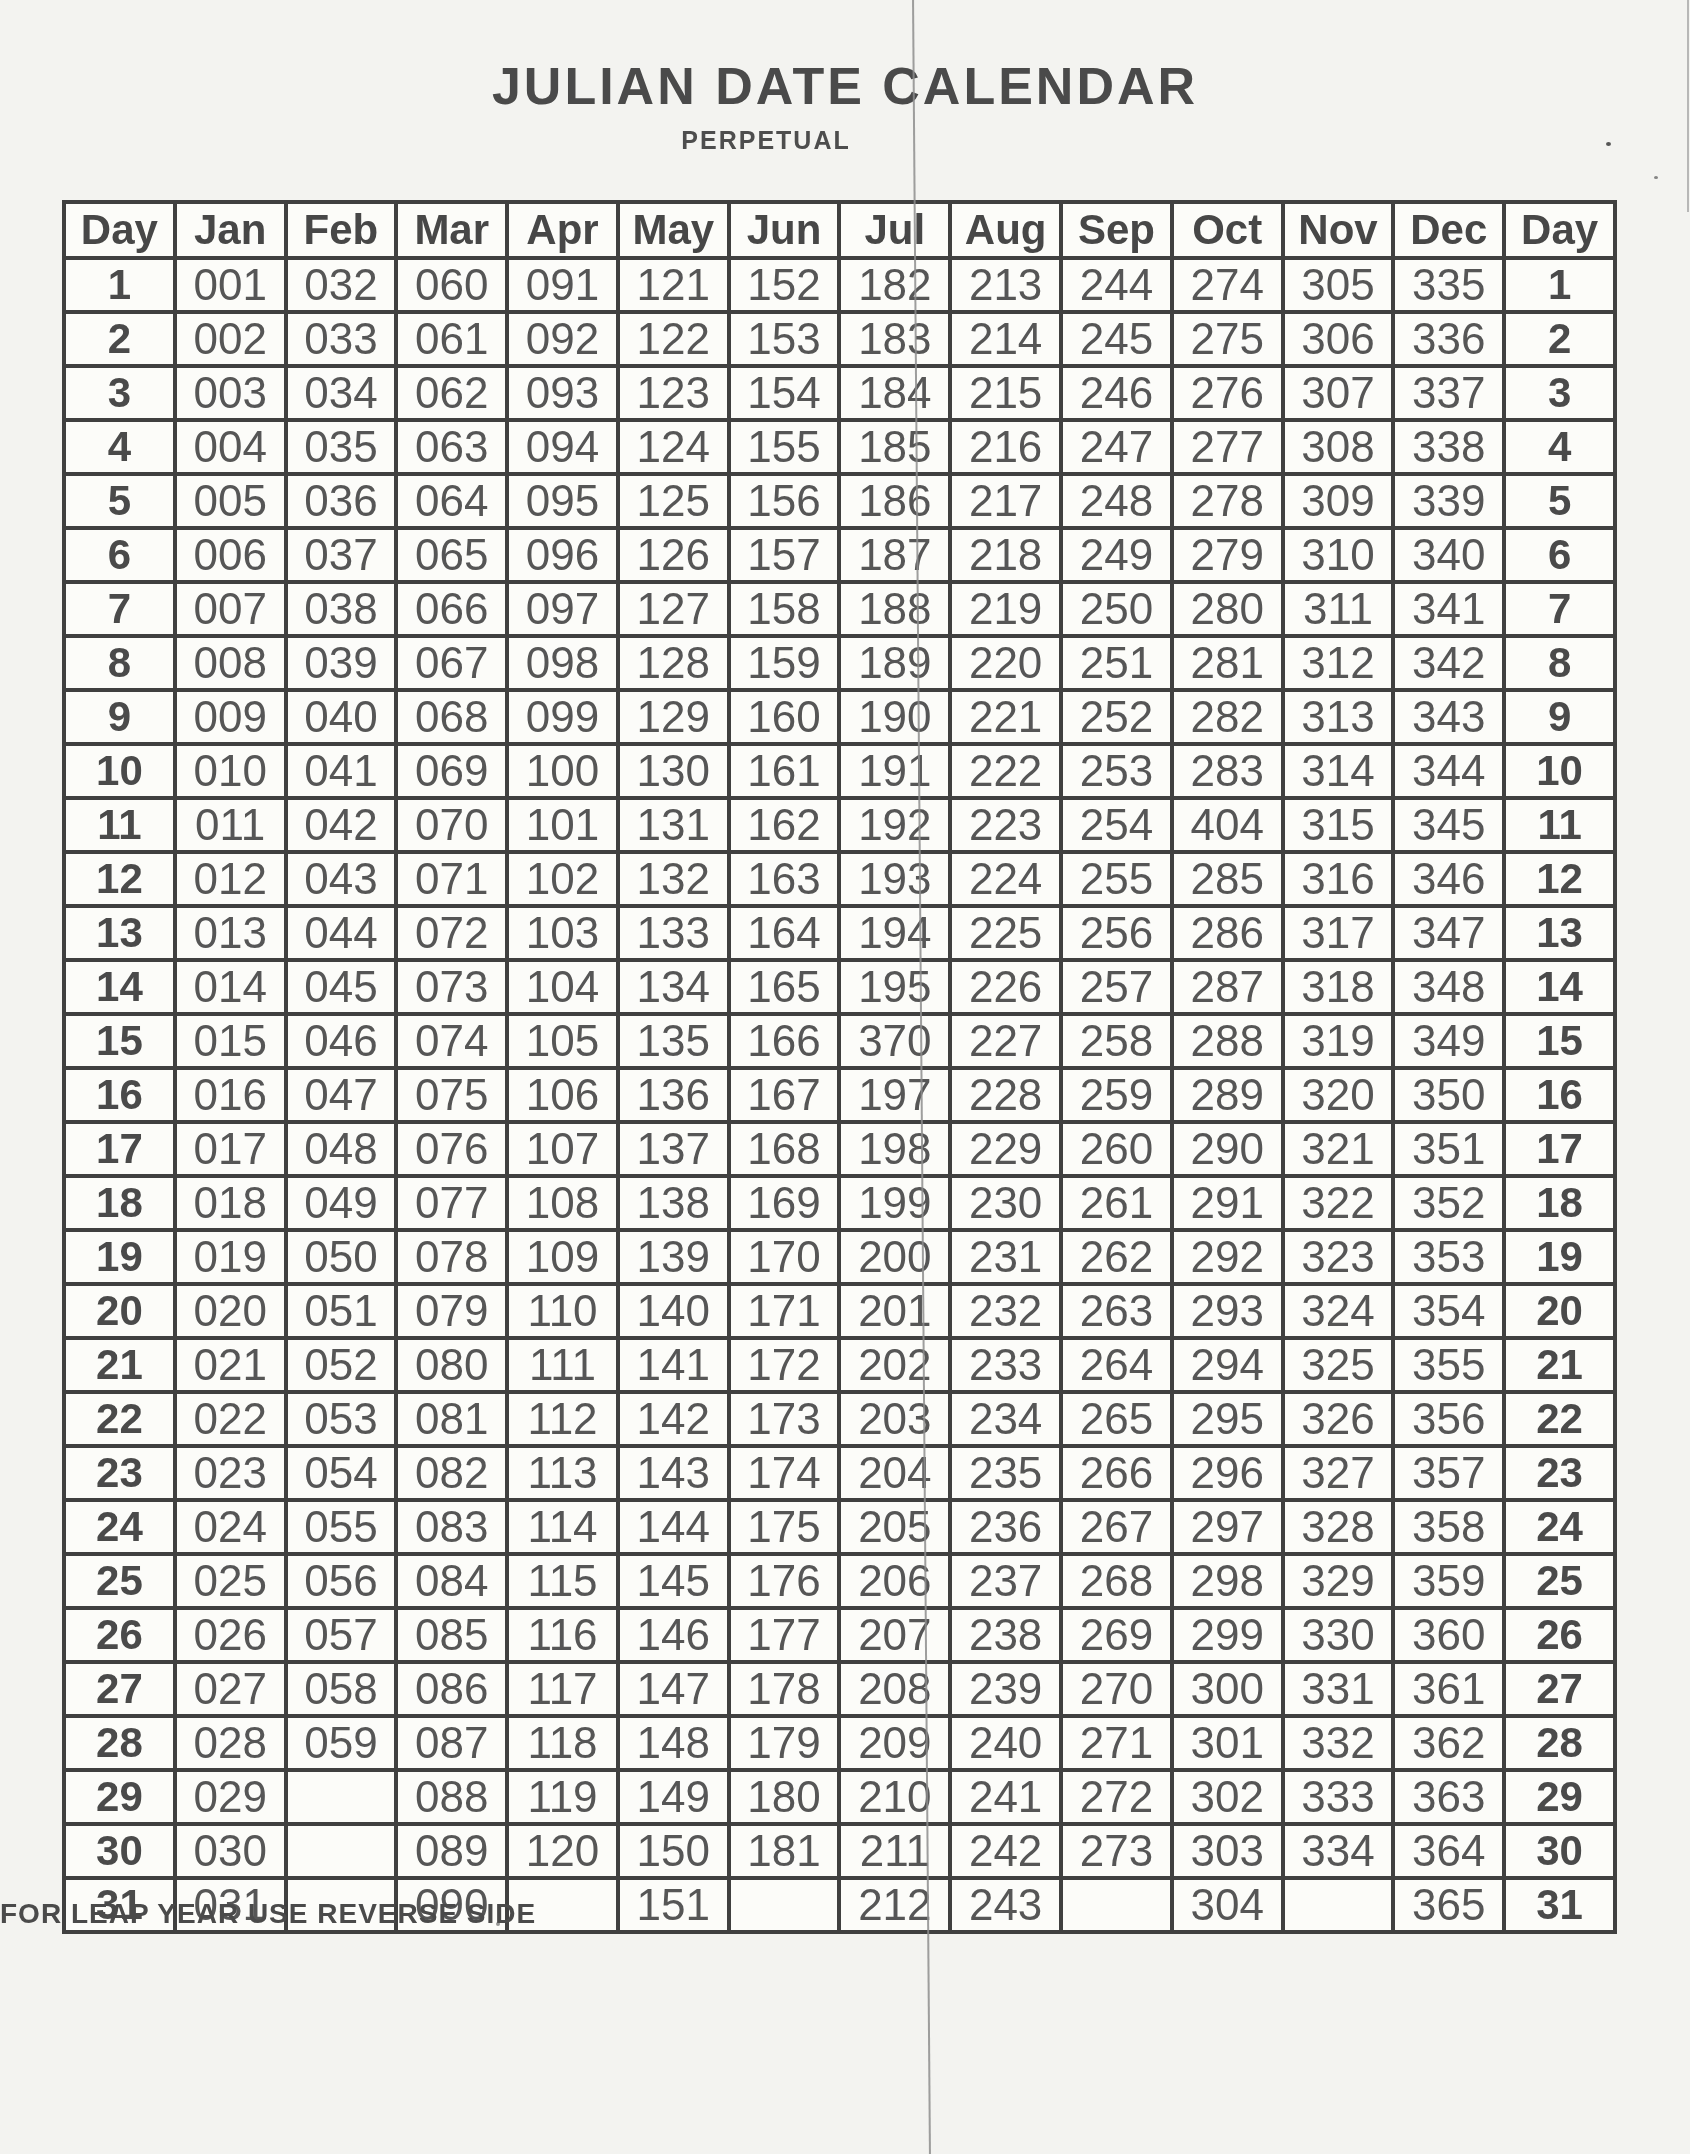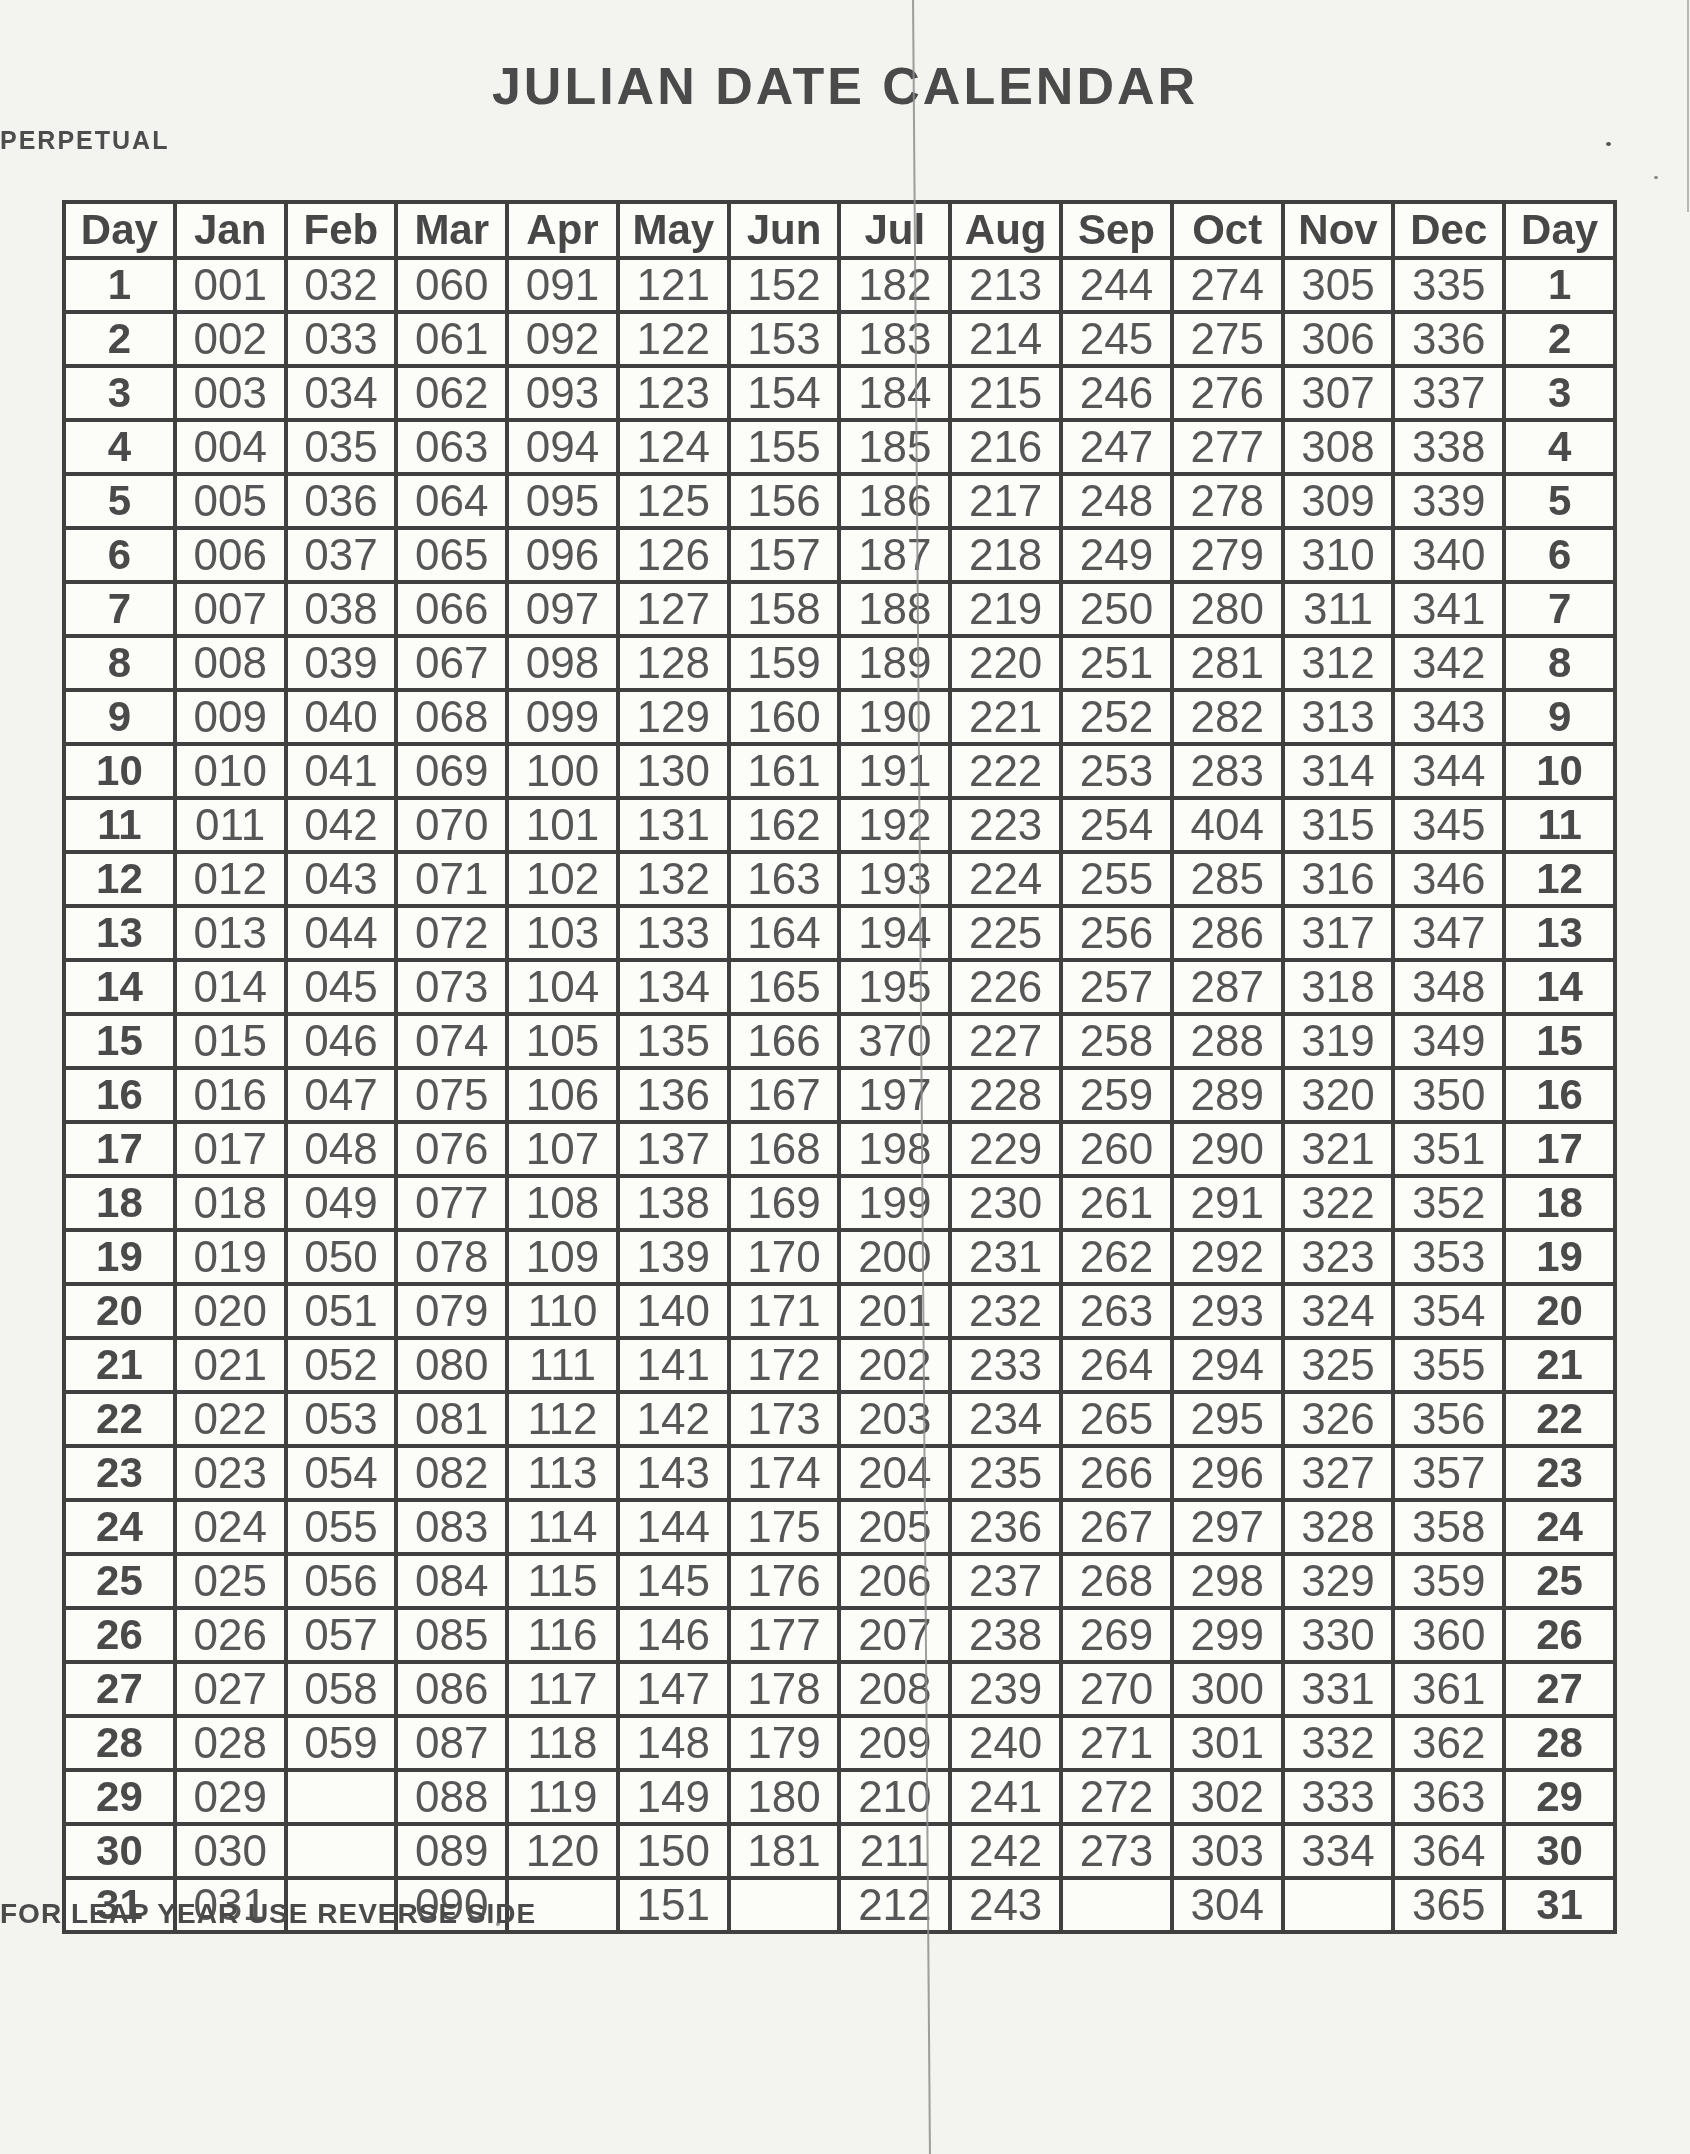--- a/index.html
+++ b/index.html
@@ -13,21 +13,21 @@
   .sheet { position: absolute; inset: 0; padding-left: 24px; }
 
   .page-title {
     position: absolute; top: 56px; left: 0; width: 1690px;
     text-align: center;
     font-size: 52px; font-weight: bold; letter-spacing: 3px;
     color: #4a4a4a;
   }
   .page-subtitle {
     position: absolute; top: 126px; left: 0; width: 1532px;
-    text-align: left;
+    text-align: center;
     font-size: 25px; font-weight: bold; letter-spacing: 2px;
     color: #4d4d4d;
   }
   .footer-note {
     position: absolute; top: 1898px; left: 0; width: 1690px;
     font-size: 28px; font-weight: bold; letter-spacing: 1px;
     color: #4a4a4a;
   }
 
   table.julian {

